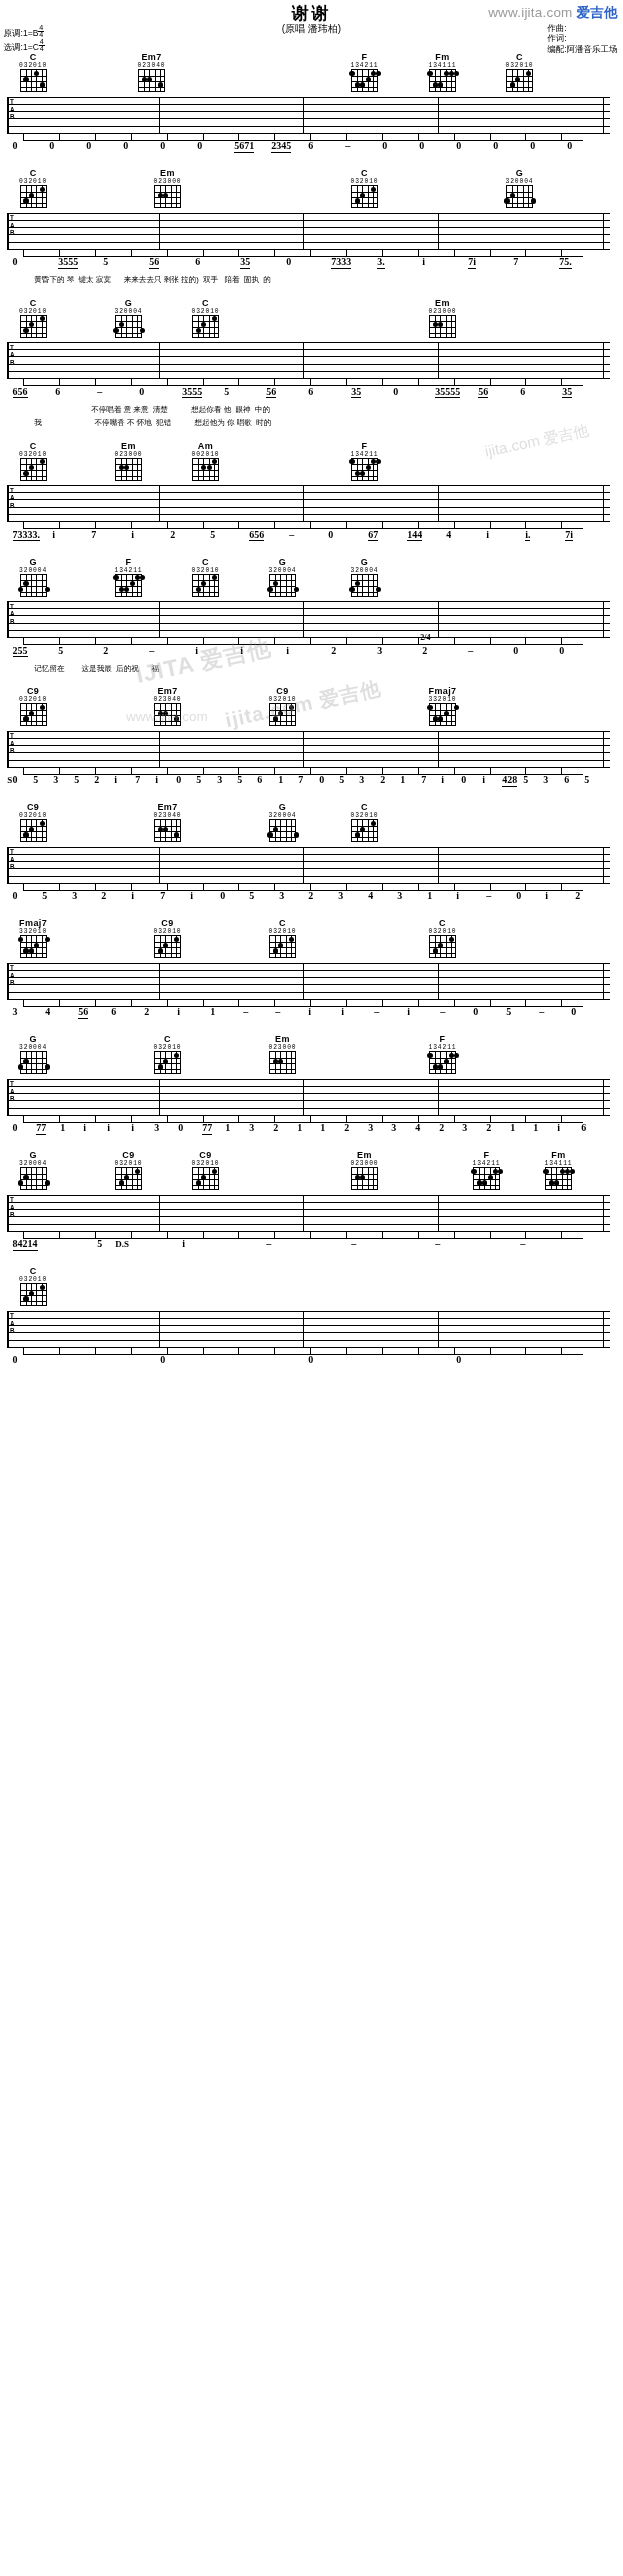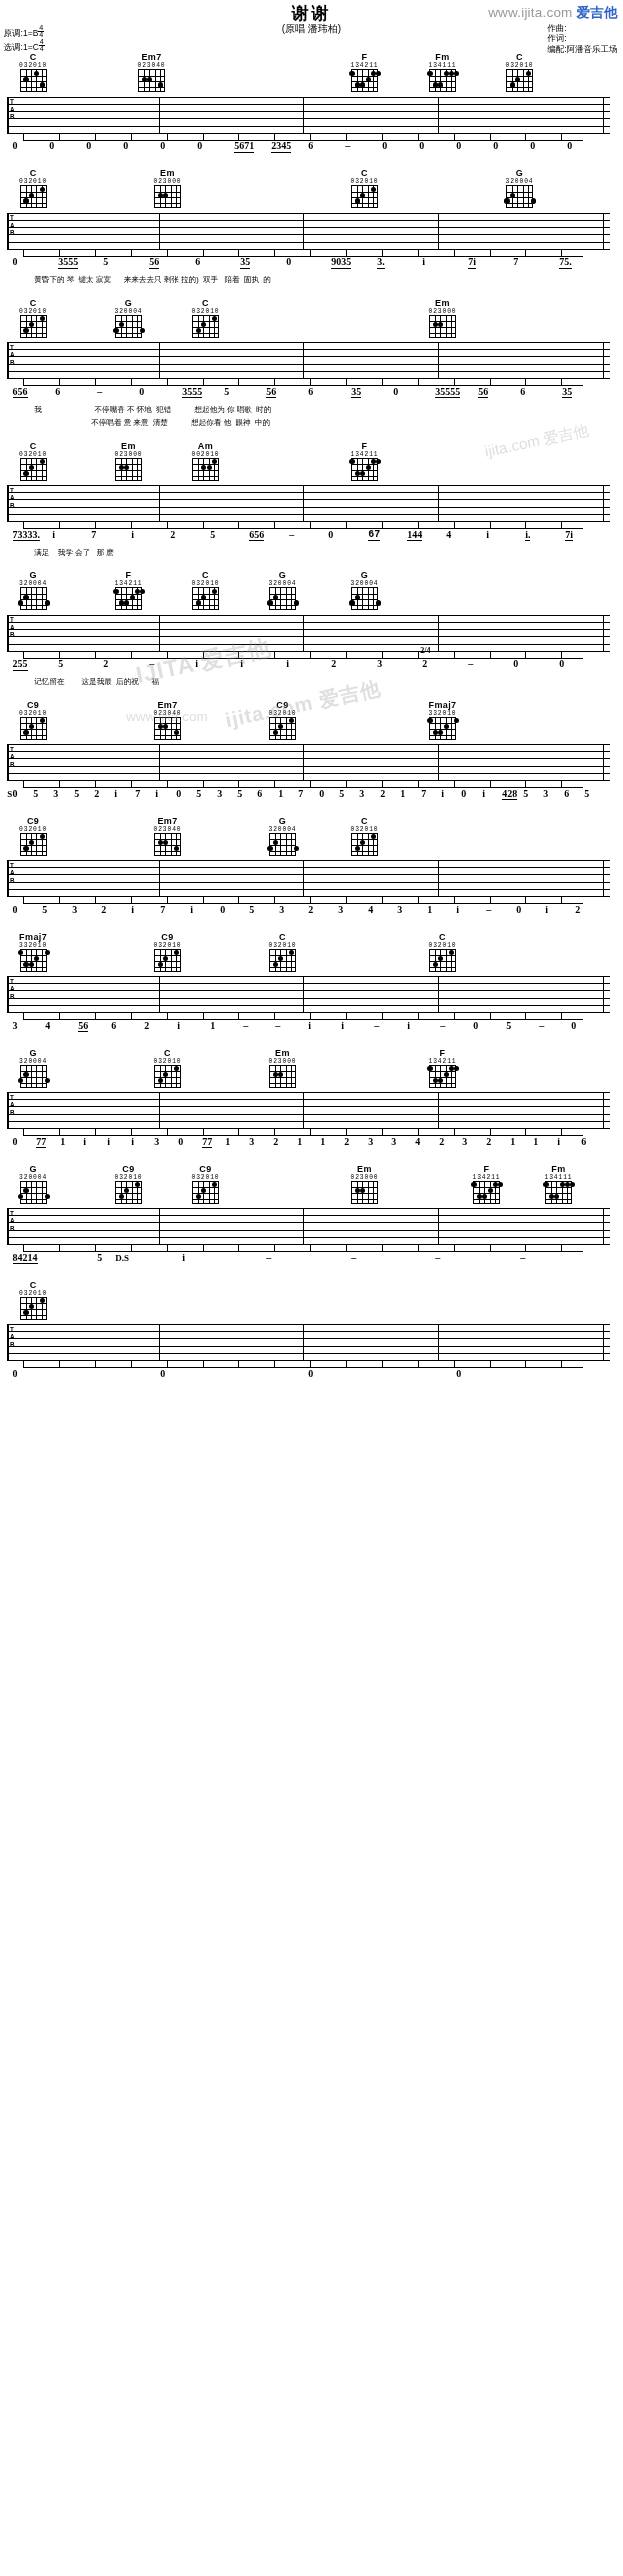--- a/index.html
+++ b/index.html
@@ -348,21 +348,21 @@
           </div>
         </div>
         <div class="notationrow">
           <div class="nnote" style="left: 5.4px;">0</div>
           <div class="nnote underline1" style="left: 51px;">3555</div>
           <div class="nnote" style="left: 96px;">5</div>
           <div class="nnote underline1" style="left: 142px;">56</div>
           <div class="nnote" style="left: 188px;">6</div>
           <div class="nnote underline1" style="left: 233px;">35</div>
           <div class="nnote" style="left: 279px;">0</div>
-          <div class="nnote underline1" style="left: 324px;">9035</div>
+          <div class="nnote underline1" style="left: 324px;">7333</div>
           <div class="nnote underline1" style="left: 370px;">3.</div>
           <div class="nnote" style="left: 415px;">i</div>
           <div class="nnote underline1" style="left: 461px;">7i</div>
           <div class="nnote" style="left: 506px;">7</div>
           <div class="nnote underline1" style="left: 552px;">75.</div>
         </div>
         <div class="lyricrow">
           <div class="lyric" style="left: 27px;">黄昏下的 琴  键太 寂寞      来来去去只 剩张 拉的)  双手   陪着  固执  的</div>
         </div>
         <div class="spacer"></div>
@@ -478,24 +478,24 @@
           <div class="nnote underline1" style="left: 259px;">56</div>
           <div class="nnote" style="left: 301px;">6</div>
           <div class="nnote underline1" style="left: 344px;">35</div>
           <div class="nnote" style="left: 386px;">0</div>
           <div class="nnote underline1" style="left: 428px;">35555</div>
           <div class="nnote underline1" style="left: 471px;">56</div>
           <div class="nnote" style="left: 513px;">6</div>
           <div class="nnote underline1" style="left: 555px;">35</div>
         </div>
         <div class="lyricrow">
+          <div class="lyric" style="left: 27px;">                           不停唱着 意 来意  清楚           想起你看 他  眼神  中的</div>
+        </div>
+        <div class="lyricrow">
           <div class="lyric" style="left: 27px;">我                         不停嘴香 不 怀地  犯错           想起他为 你 唱歌  时的</div>
-        </div>
-        <div class="lyricrow">
-          <div class="lyric" style="left: 27px;">                           不停唱着 意 来意  清楚           想起你看 他  眼神  中的</div>
         </div>
         <div class="spacer"></div>
       </div>
       <div class="system">
         <div class="chordrow">
           <div class="chordbox" style="left: 12.6px;">
             <div class="cname">C</div>
             <div class="cfing">032010</div>
             <div class="grid">
               <div class="v" style="left: 5px;"></div>
@@ -599,29 +599,26 @@
         <div class="notationrow">
           <div class="nnote underline1" style="left: 5.4px;">73333.</div>
           <div class="nnote" style="left: 45px;">i</div>
           <div class="nnote" style="left: 84px;">7</div>
           <div class="nnote" style="left: 124px;">i</div>
           <div class="nnote" style="left: 163px;">2</div>
           <div class="nnote" style="left: 203px;">5</div>
           <div class="nnote underline1" style="left: 242px;">656</div>
           <div class="nnote" style="left: 282px;">–</div>
           <div class="nnote" style="left: 321px;">0</div>
-          <div class="nnote underline1" style="left: 361px; font-family: Liberation Mono, monospace;">67</div>
+          <div class="nnote underline1" style="left: 361px;">67</div>
           <div class="nnote underline1" style="left: 400px;">144</div>
           <div class="nnote" style="left: 439px;">4</div>
           <div class="nnote" style="left: 479px;">i</div>
           <div class="nnote underline1" style="left: 518px;">i.</div>
           <div class="nnote underline1" style="left: 558px;">7i</div>
-        </div>
-        <div class="lyricrow">
-          <div class="lyric" style="left: 27px;">满足    我学 会了   那 麽</div>
         </div>
         <div class="spacer"></div>
       </div>
       <div class="system">
         <div class="chordrow">
           <div class="chordbox" style="left: 12.6px;">
             <div class="cname">G</div>
             <div class="cfing">320004</div>
             <div class="grid">
               <div class="v" style="left: 5px;"></div>

